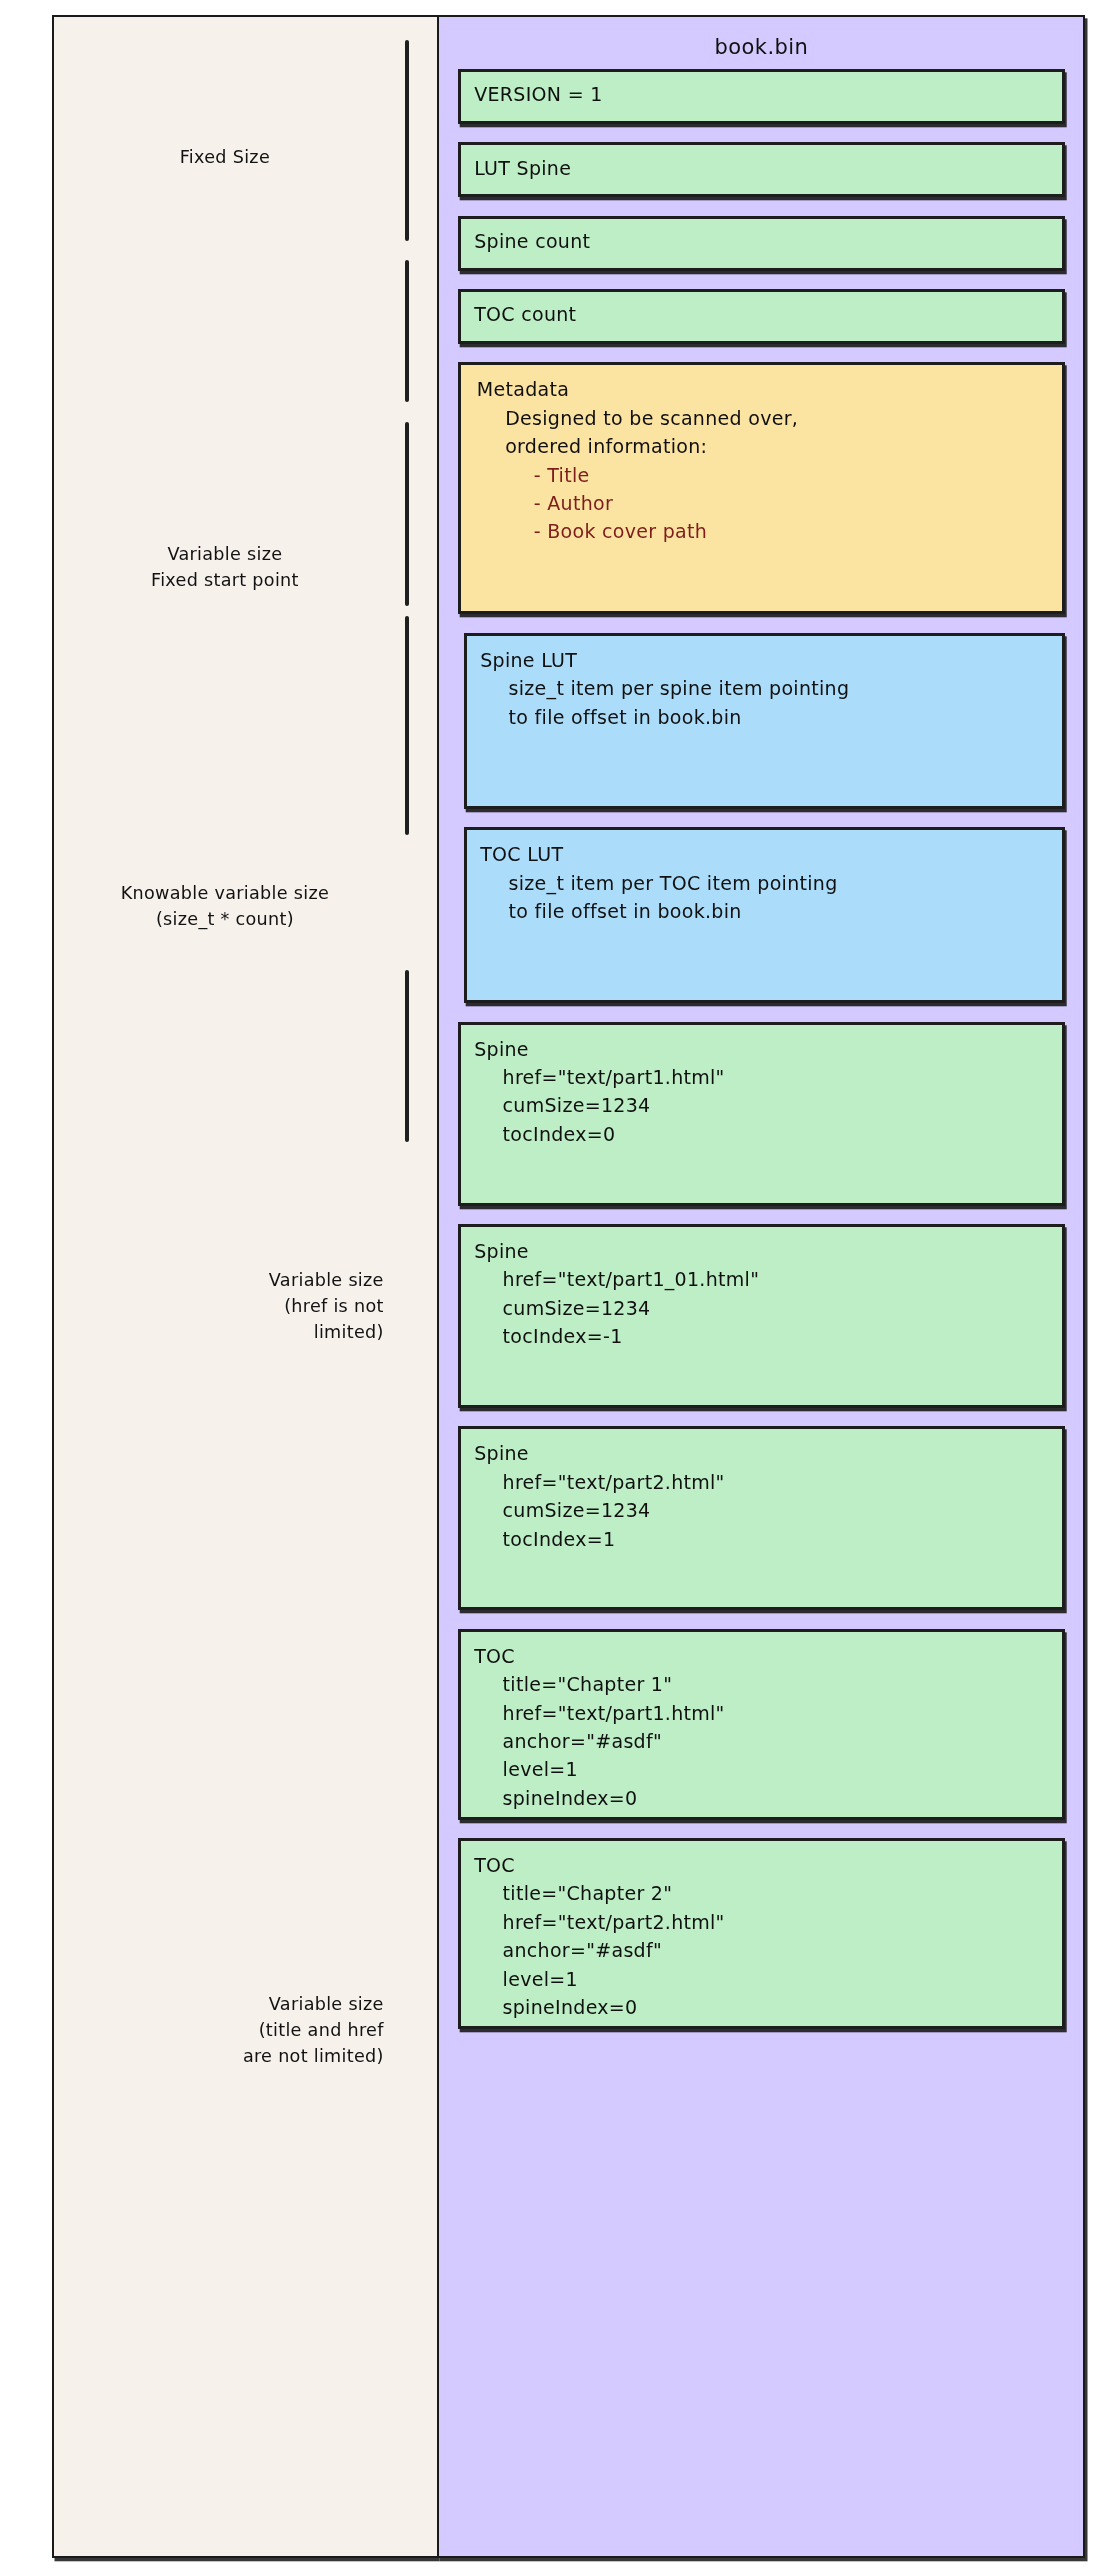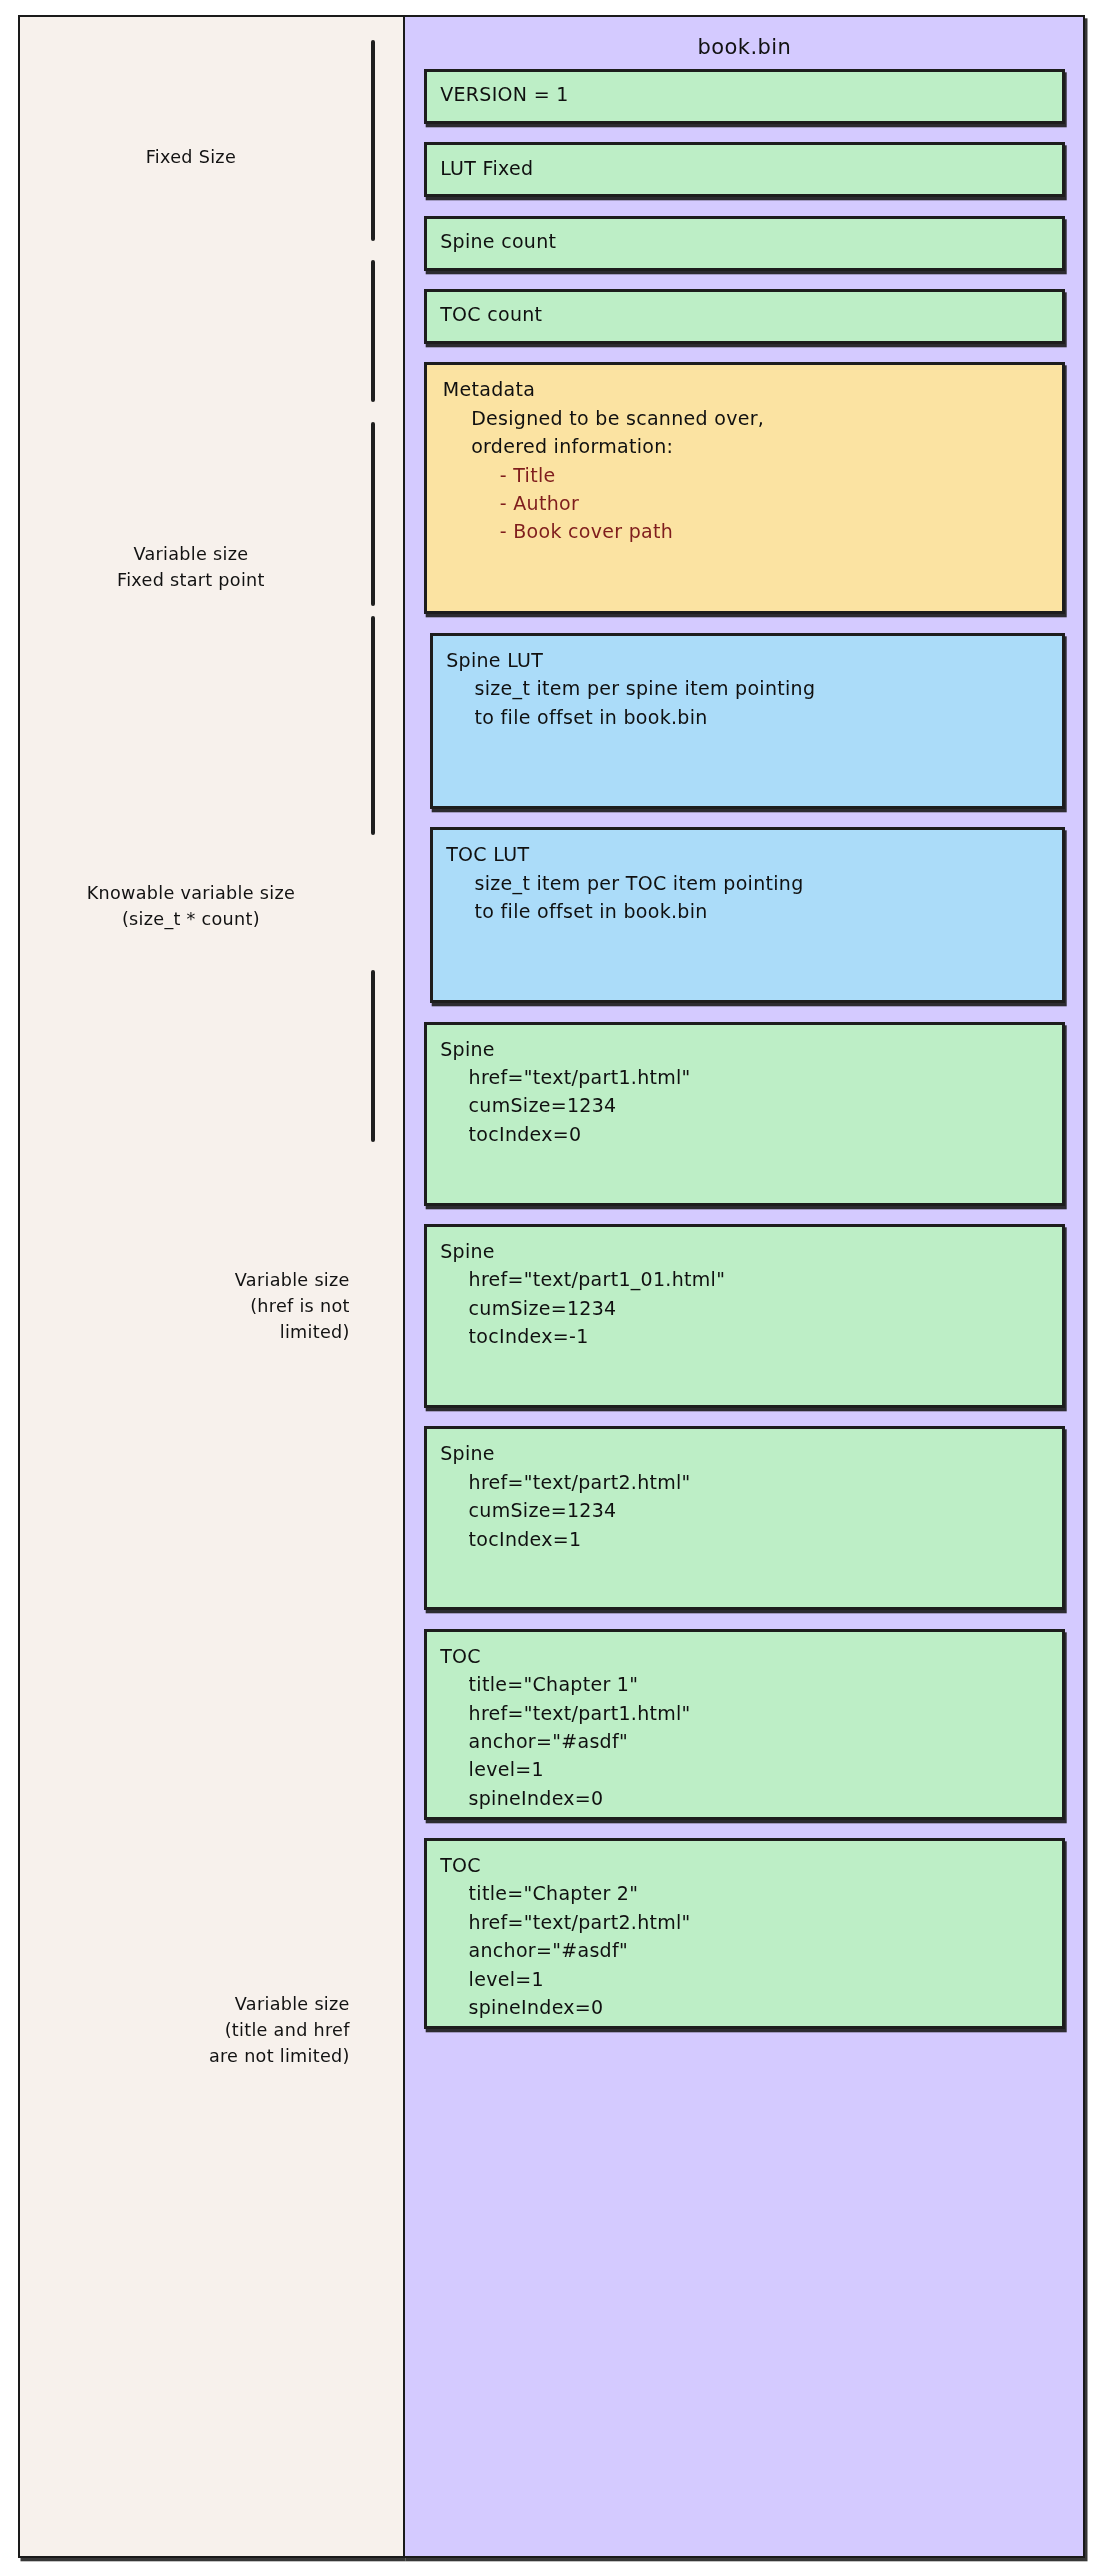--- a/index.html
+++ b/index.html
@@ -34,20 +34,21 @@
   
   .left-col {
     position: relative;
     width: 385px;
     flex: 0 0 385px;
     background: #f7f1ec;
     border: 2.5px solid #1a1a1a;
     border-right: none;
     box-sizing: border-box;
     box-shadow: 2.5px 3.3px 0 rgba(20,20,20,0.85);
+    margin-left: 34px;
   }
 
   .left-label {
     position: absolute;
     left: 0;
     width: 341px;
     text-align: center;
     color: #121212;
     font-size: 17.6px;
     line-height: 26px;
@@ -165,21 +166,21 @@
 
     <div class="right-col">
 
       <div class="file-title">book.bin</div>
 
       <div class="block green h-slim">
         <div class="head">VERSION = 1</div>
       </div>
 
       <div class="block green h-slim">
-        <div class="head">LUT Fixed</div>
+        <div class="head">LUT Spine</div>
       </div>
 
       <div class="block green h-slim">
         <div class="head">Spine count</div>
       </div>
 
       <div class="block green h-slim">
         <div class="head">TOC count</div>
       </div>
 

